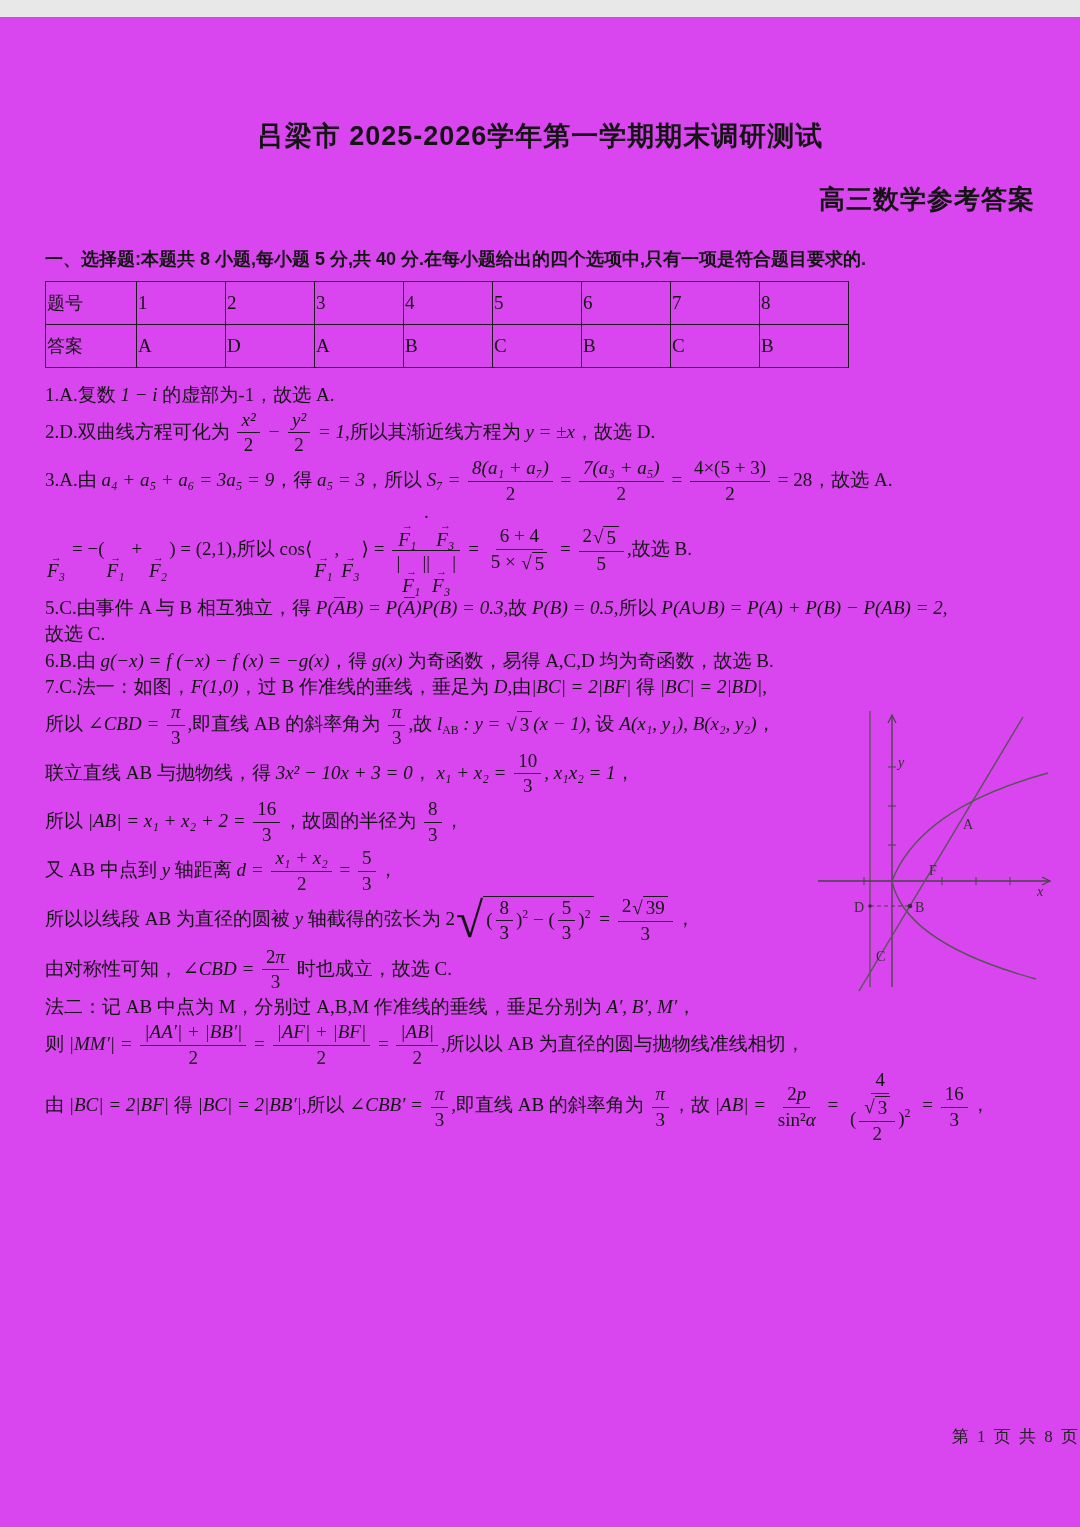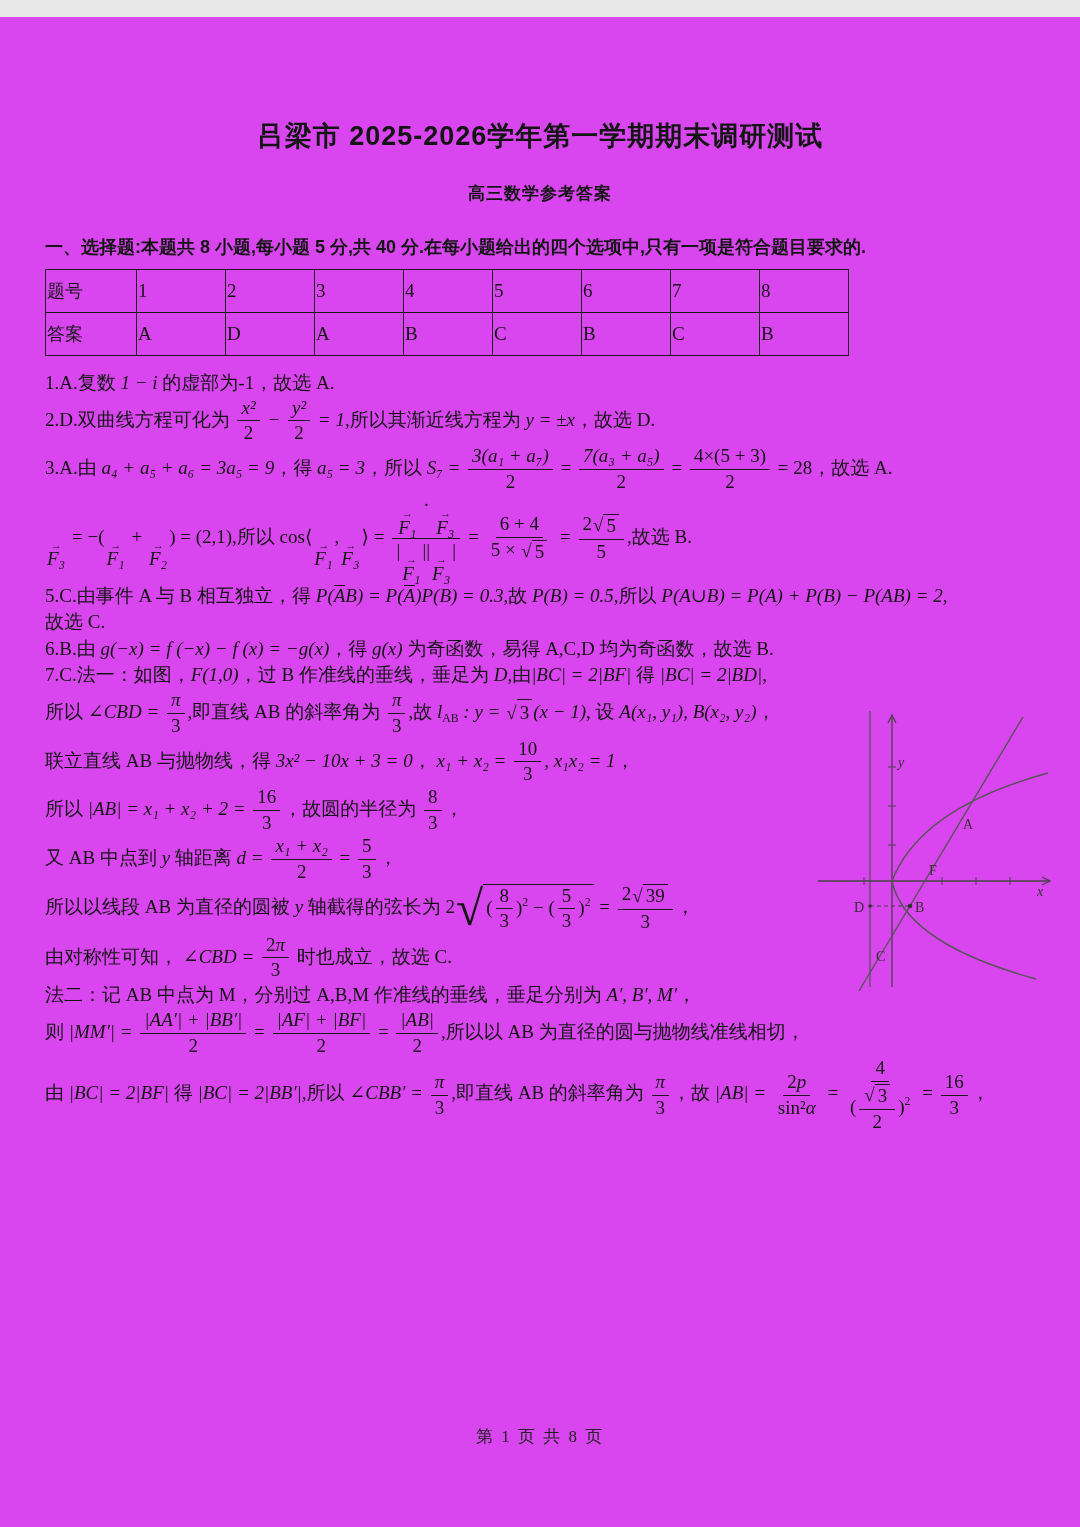--- a/index.html
+++ b/index.html
@@ -13,23 +13,23 @@
     overflow:hidden;
     box-sizing:border-box;
     padding:101px 45px 0 45px;
   }
   .title{
     margin:0;text-align:center;
     font-family:"Liberation Sans","DejaVu Sans",sans-serif;
     font-size:27px;font-weight:700;letter-spacing:1px;
   }
   .subtitle{
-    margin:28px 0 0 0;text-align:center;
+    margin:28px 0 0 0;text-align:right;
     font-family:Liberation Serif, serif;
-    font-size:17px;font-weight:700;letter-spacing:1px;
+    font-size:26px;font-weight:700;letter-spacing:1px;
   }
   .sec{
     margin:30px 0 10px 0;
     font-family:"Liberation Sans","DejaVu Sans",sans-serif;
     font-size:18px;font-weight:700;
   }
   table.ans{border-collapse:collapse;margin:4px 0 14px 0;}
   table.ans td{
     border:1.4px solid #1c1c1c;
     width:86px;height:40px;
@@ -66,21 +66,21 @@
   .vec{display:inline-flex;flex-direction:column;align-items:center;
        vertical-align:-0.35em;line-height:1;margin:0 2px;}
   .vec>.ar{font-size:0.58em;line-height:0.75;}
   .vec>.bs{font-style:italic;}
 
   .bar{font-style:italic;border-top:1.2px solid #1a1a1a;line-height:1.05;display:inline-block;}
 
   .figwrap{position:absolute;left:810px;top:686px;width:258px;height:292px;}
   .footer{
     position:absolute;left:0;top:1408px;width:100%;
-    text-align:center;font-size:17px;letter-spacing:2px;color:#222;
+    text-align:right;font-size:17px;letter-spacing:2px;color:#222;
   }
 </style>
 </head>
 <body>
 
 <div class="page">
 
   <h1 class="title">吕梁市 2025-2026学年第一学期期末调研测试</h1>
   <h2 class="subtitle">高三数学参考答案</h2>
 
@@ -116,21 +116,21 @@
   <div class="sol">
     <p class="ln g26"><span class="mt">1.A.复数 </span><span class="mi">1 − i</span><span class="mt"> 的虚部为-1，故选 A.</span></p>
     <p class="ln g18"><span class="mt">2.D.双曲线方程可化为 </span><span class="frac">
           <span class="num"><span class="mi">x²</span></span>
           <span class="den"><span class="mt">2</span></span>
         </span><span class="mi"> − </span><span class="frac">
           <span class="num"><span class="mi">y²</span></span>
           <span class="den"><span class="mt">2</span></span>
         </span><span class="mi"> = 1</span><span class="mt">,所以其渐近线方程为 </span><span class="mi">y = ±x</span><span class="mt">，故选 D.</span></p>
     <p class="ln g16"><span class="mt">3.A.由 </span><span class="mi">a₄ + a₅ + a₆ = 3a₅ = 9</span><span class="mt">，得 </span><span class="mi">a₅ = 3</span><span class="mt">，所以 </span><span class="mi">S₇ = </span><span class="frac">
-          <span class="num"><span class="mi">3(a₁ + a₇)</span></span>
+          <span class="num"><span class="mi">8(a₁ + a₇)</span></span>
           <span class="den"><span class="mt">2</span></span>
         </span><span class="mt"> = </span><span class="frac">
           <span class="num"><span class="mi">7(a₃ + a₅)</span></span>
           <span class="den"><span class="mt">2</span></span>
         </span><span class="mt"> = </span><span class="frac">
           <span class="num"><span class="mt">4×(5 + 3)</span></span>
           <span class="den"><span class="mt">2</span></span>
         </span><span class="mt"> = 28，故选 A.</span></p>
     <p class="ln g20"><span class="vec">
           <span class="ar">→</span>

